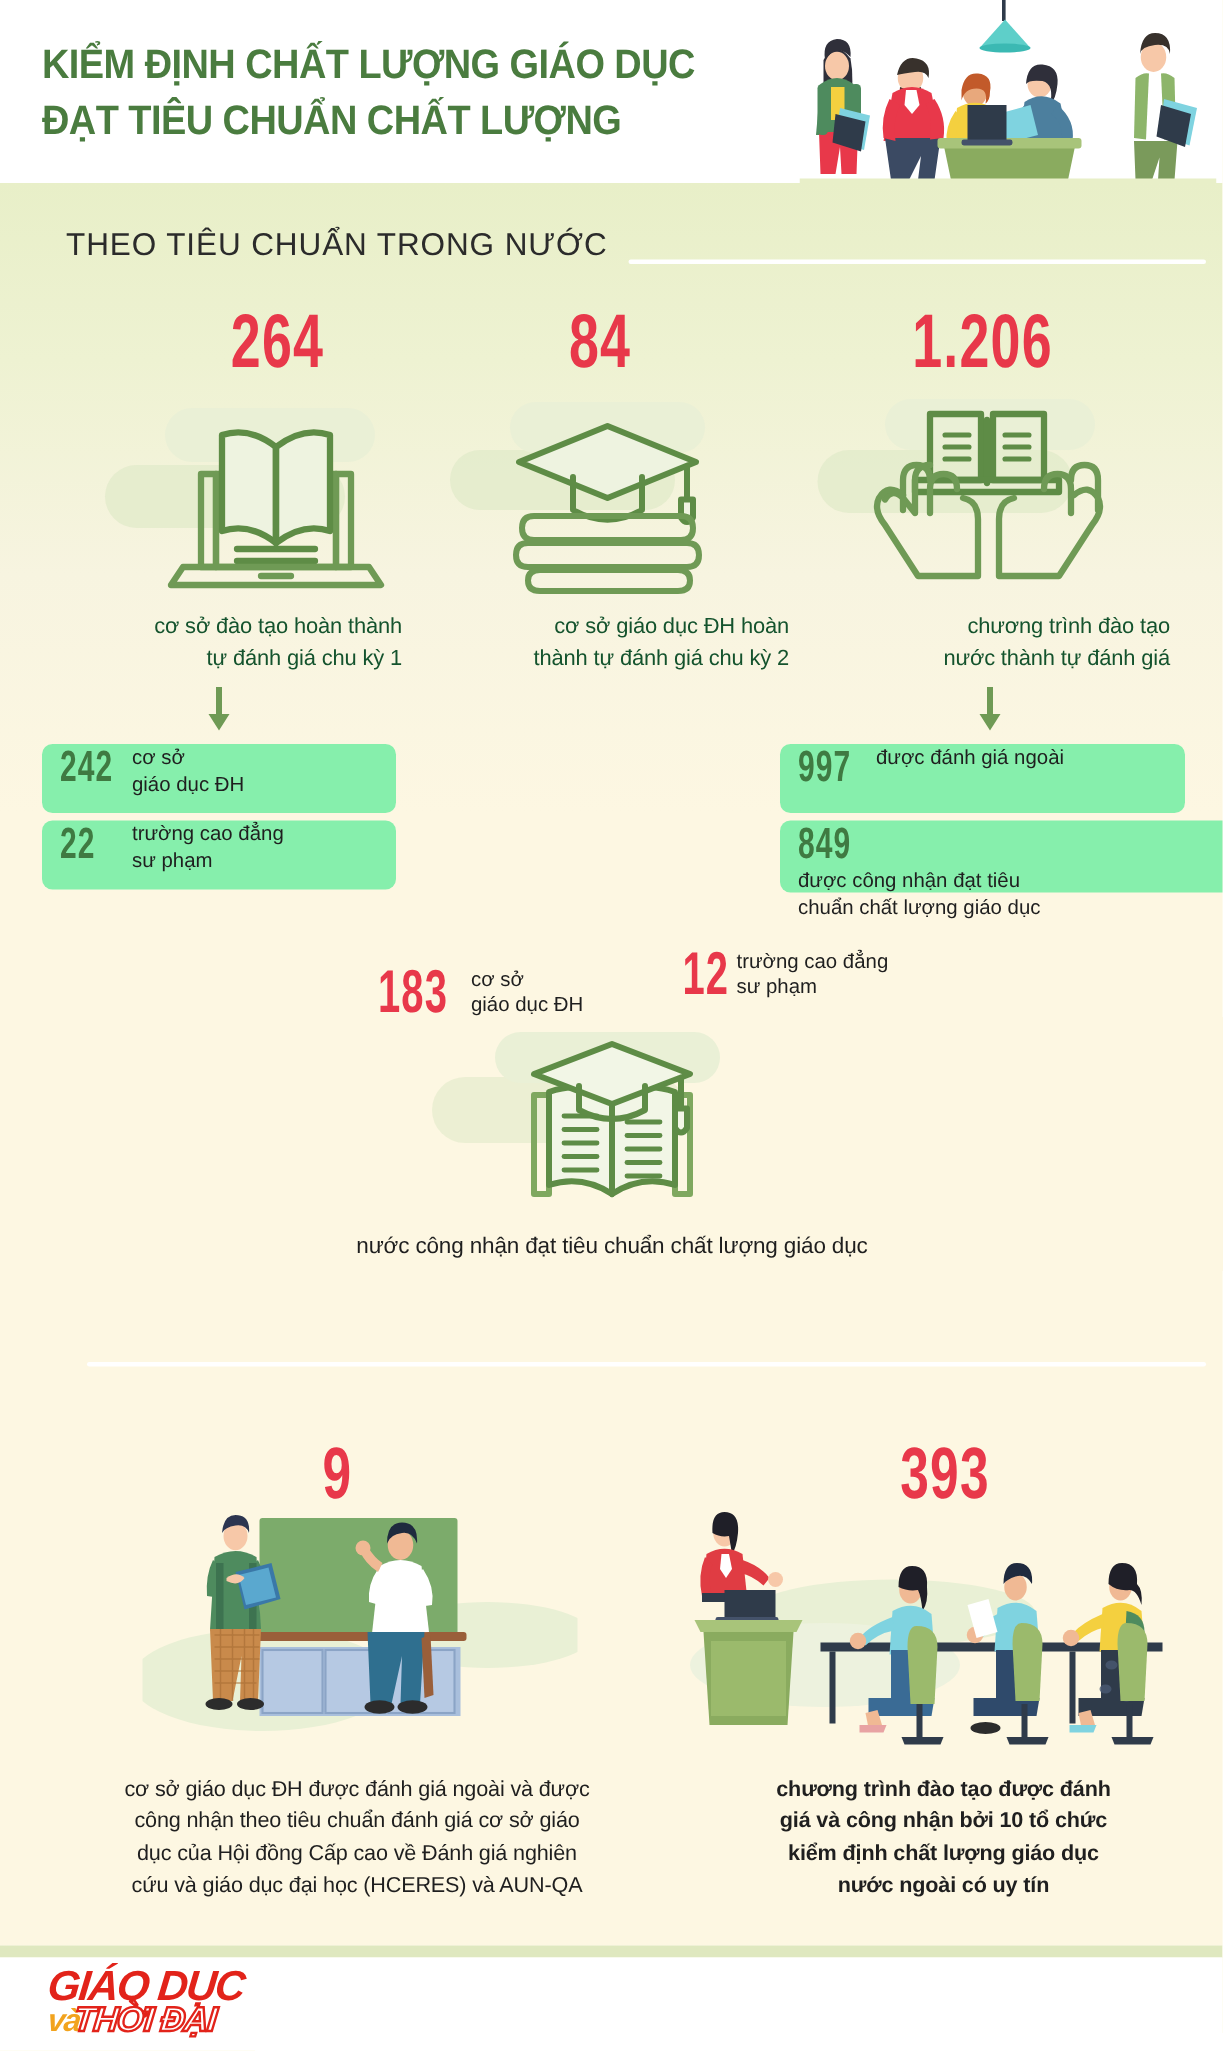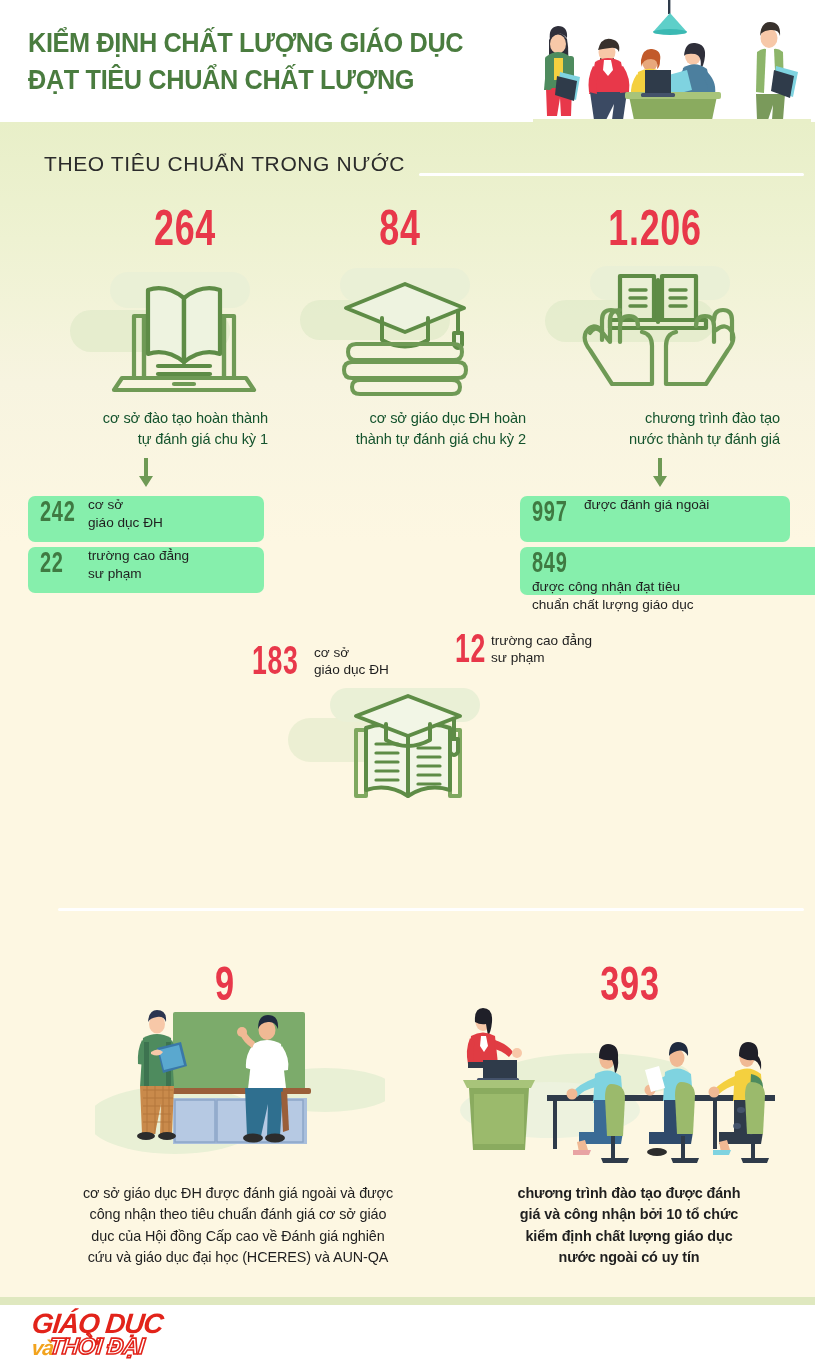--- a/index.html
+++ b/index.html
@@ -364,20 +364,21 @@
             <path d="M98 94 h22"></path>
         </g>
         <path d="M88 6 L140 26 L88 46 L36 26 Z" fill="#f2f6e6" stroke="#5e8c46"></path>
         <path d="M66 34 v16 q22 12 44 0 v-16" stroke="#5e8c46"></path>
         <path d="M134 29 v20" stroke="#5e8c46"></path>
         <path d="M130 49 h8 v13 q-4 6 -8 0z" fill="#f2f6e6" stroke="#5e8c46"></path>
       </g>
     </svg>
 
     <div class="para" style="left:108px; top:820px; width:600px;">
+      <div>nước công nhận đạt tiêu chuẩn chất lượng giáo dục</div>
     </div>
 
     <div class="sec-head" style="left:44px; top:908px;">
       <span class="rule"></span>
     </div>
 
     <div class="bignum" style="left:160px; top:958px; width:130px; font-size:44px;">9</div>
 
     <div class="bignum" style="left:540px; top:958px; width:180px; font-size:44px;">393</div>
 

